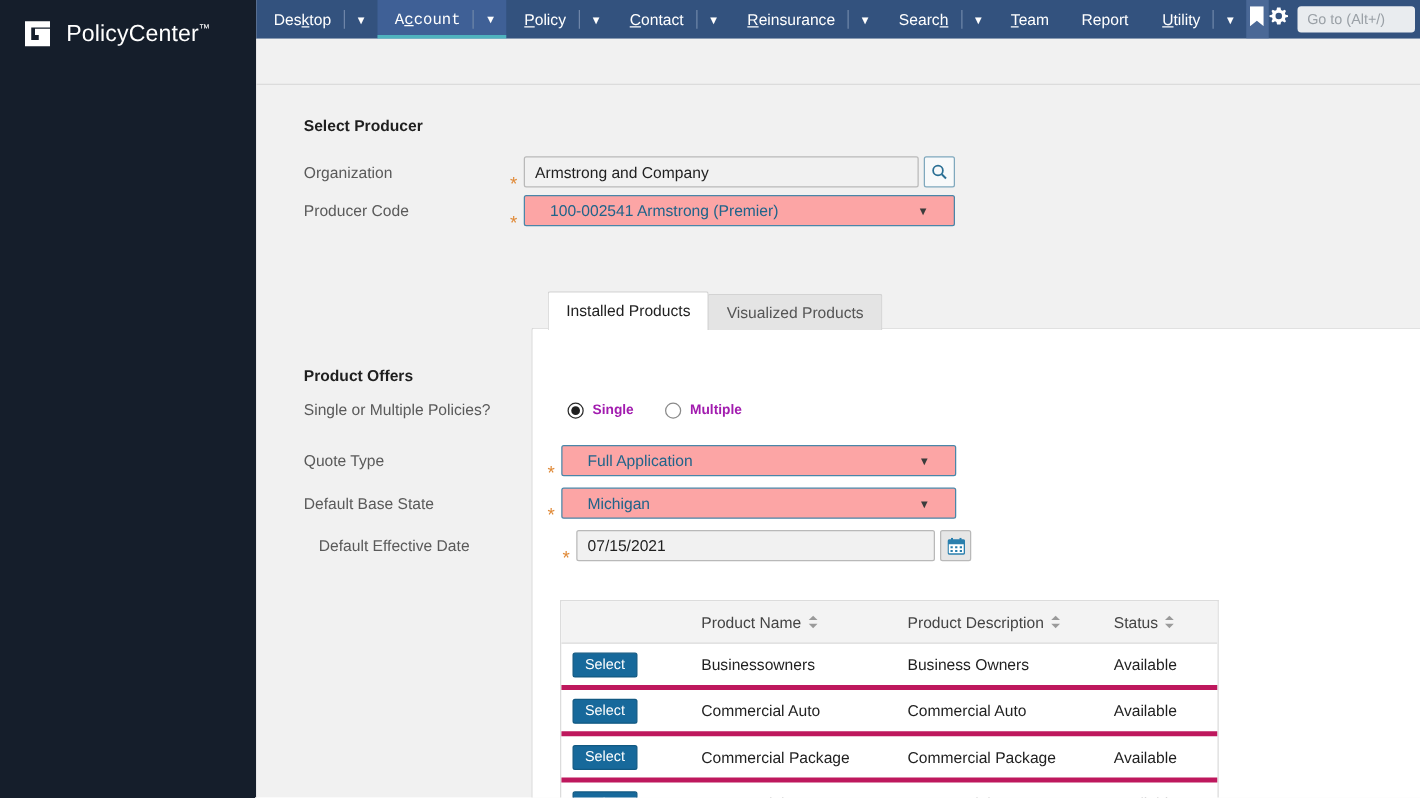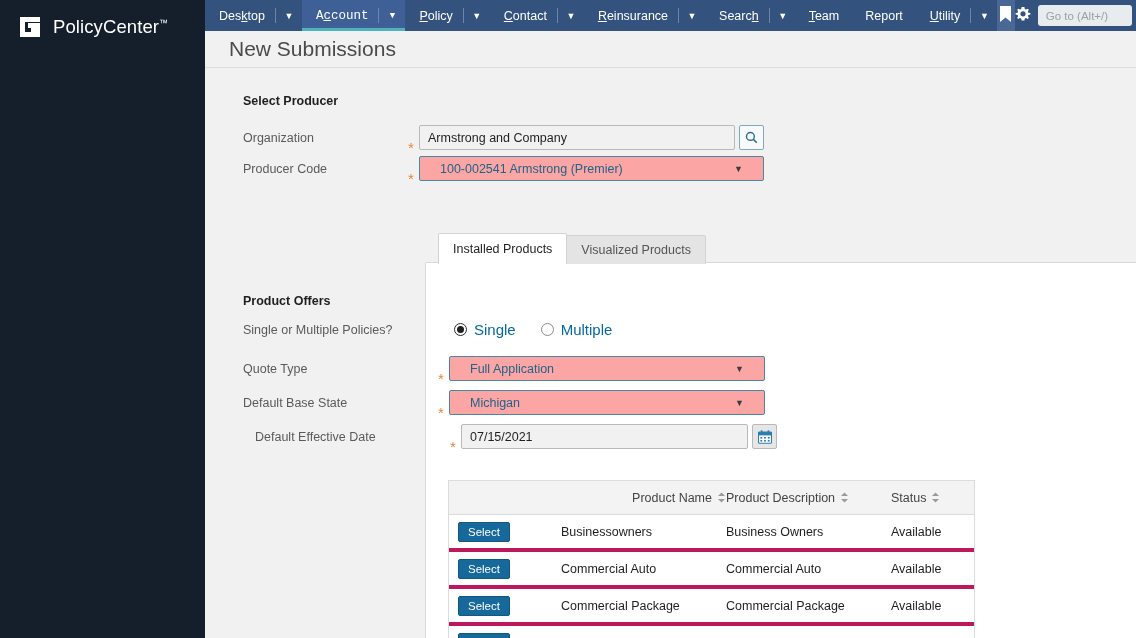--- a/index.html
+++ b/index.html
@@ -171,40 +171,40 @@
   .radio {
     width: 13px; height: 13px; border-radius: 50%;
     border: 1px solid #8a8a8a; background: #fff;
     display: flex; align-items: center; justify-content: center;
   }
   .radio.checked { border-color: #2b2b2b; }
   .radio.checked::after {
     content: ""; width: 7px; height: 7px; border-radius: 50%;
     background: #1f1f1f;
   }
-  .radio-label { font-size: 15px; color: #0369a1; font-weight: normal; }
+  .radio-label { font-size: 11px; color: #a21caf; font-weight: bold; }
 
   
   .ptable {
     position: absolute; left: 243px; top: 449px;
     width: 527px;
     border: 1px solid #dcdcdc;
     border-bottom: none;
     background: #ffffff;
     overflow: hidden;
   }
   .ptable-row {
     display: flex; align-items: center;
     height: 37px; border-bottom: 4px solid #be185d;
   }
   .ptable-row.header {
     height: 34px; background: #f3f3f3; border-bottom: 1px solid #dcdcdc;
   }
   .cell-sel { width: 112px; padding-left: 9px; flex: none; }
-  .cell-name { width: 165px; flex: none; justify-content: flex-end; }
+  .cell-name { width: 165px; flex: none; }
   .cell-desc { width: 165px; flex: none; }
   .cell-status { width: 85px; flex: none; }
   .ptable-row.header .cell-name,
   .ptable-row.header .cell-desc,
   .ptable-row.header .cell-status {
     display: flex; align-items: center; gap: 5px;
     font-size: 12.5px; color: #444; font-weight: normal;
   }
   .ptable-row .cell-name,
   .ptable-row .cell-desc,
@@ -306,21 +306,20 @@
       </span>
     </div>
 
     <div class="goto-box">
       <input type="text" value="" placeholder="Go to (Alt+/)" style="">
     </div>
   </div>
 
   <div class="page">
 
-    <div class="page-title">New Submissions</div>
     <div class="title-rule"></div>
 
     <div class="section-head" style="left:38px; top:63px;">Select Producer</div>
 
     <div class="frow" style="left:38px; top:94px; width:560px;">
       <span class="flabel" style="width:165px;">Organization</span>
       <span style="position:relative; width:11px;">
         <span class="req-star">*</span>
       </span>
       <span class="txtfield" style="width:316px;">Armstrong and Company</span>

